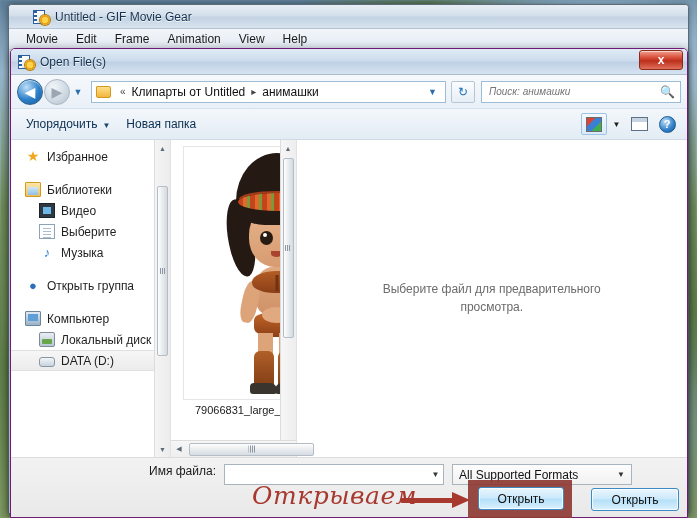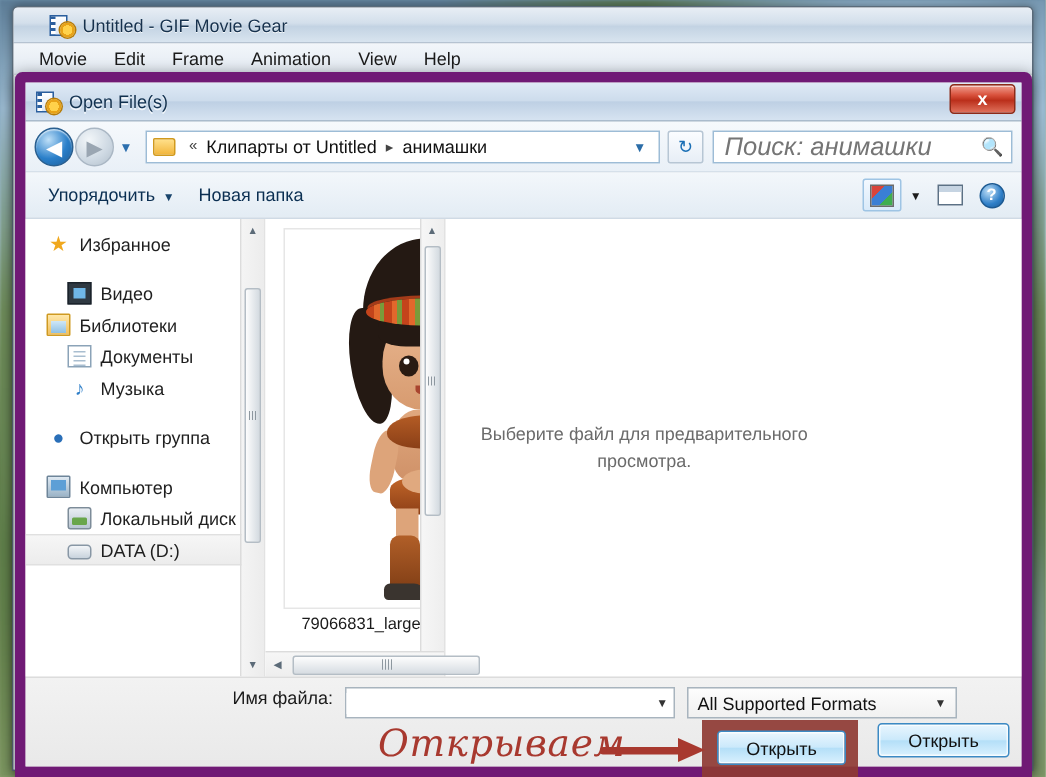--- a/index.html
+++ b/index.html
@@ -81,21 +81,21 @@
   }
   .app-client {
     position: absolute; left: 0; right: 0; top: 46px; bottom: 0;
     background: #dfe7ef;
   }
 
   
   .dialog {
     position: absolute;
     left: 10px; top: 48px; width: 678px; height: 470px;
-    border: 7px solid #701a75;
+    border: 1px solid #701a75;
     border-radius: 5px 5px 0 0;
     background: #f0f0f0;
     box-shadow: 0 2px 10px rgba(0,0,0,.45);
     overflow: hidden;
   }
   .dlg-titlebar {
     height: 26px;
     background: linear-gradient(180deg,#dfeaf6 0%,#cddcec 48%,#bed0e4 52%,#d6e3f1 100%);
     display:flex; align-items:center; padding-left:7px;
     position: relative;
@@ -162,21 +162,21 @@
     border-radius:2px; display:flex;align-items:center;justify-content:center;
     color:#1b6fb5; font-size:12px; cursor:default;
   }
   .searchbox {
     width: 200px; height:22px; margin-left:6px; flex:0 0 auto;
     background:#fff; border:1px solid #9dbcd6;
     display:flex;align-items:center; padding:0 5px;
   }
   .searchbox input {
     flex:1 1 auto; border:none; outline:none; min-width:0;
-    font-size:17px; font-style:italic; color:#7a7a7a;
+    font-size:10px; font-style:italic; color:#7a7a7a;
     font-family:"Liberation Sans",sans-serif; background:transparent;
   }
   .search-ico { color:#2b6da8; font-size:12px; flex:0 0 auto; }
 
   
   .toolbar {
     height: 31px; display:flex; align-items:center;
     padding: 0 7px;
     background: linear-gradient(180deg,#f3f7fb,#e3ecf4);
     border-bottom: 1px solid #cfdae5;
@@ -311,21 +311,21 @@
   }
   .hsb-arrow{width:16px;height:15px;display:flex;align-items:center;justify-content:center;font-size:7px;color:#5c6b78;cursor:default;}
   .hsb-track{flex:1 1 auto;height:15px;position:relative;}
   .hsb-thumb{position:absolute;left:2px;top:1px;width:125px;height:13px;
     background:linear-gradient(180deg,#fdfdfd,#d6dce2);border:1px solid #b4bdc5;border-radius:2px;}
   .hsb-thumb:after{content:"";position:absolute;left:50%;top:50%;transform:translate(-50%,-50%);width:7px;height:7px;
     background:repeating-linear-gradient(90deg,#8d979f 0 1px,transparent 1px 2px);}
 
   .preview {
     flex: 1 1 auto; background:#fff; display:flex;
-    align-items:center; padding: 0 18px;
+    align-items:center; justify-content:center; padding: 0 18px;
     min-width:0;
   }
   .preview-text {
     font-size:12px; color:#6b6b6b; text-align:center; line-height:1.45; max-width:230px;
   }
 
   
   .dlg-footer {
     position:absolute; left:0; right:0; bottom:0; height:60px;
     background: linear-gradient(180deg,#f2f2f2,#e9e9e9);
@@ -479,31 +479,31 @@
 
   <div class="dlg-body">
 
     <div class="navpane">
       <div class="np-item">
         <span class="np-ico ico-star">★</span>
         <span>Избранное</span>
       </div>
       <div class="np-gap"></div>
 
+      <div class="np-item">
+        <span class="np-ico ico-lib"></span>
+        <span>Библиотеки</span>
+      </div>
       <div class="np-item sub">
         <span class="np-ico ico-video"></span>
         <span>Видео</span>
       </div>
-      <div class="np-item">
-        <span class="np-ico ico-lib"></span>
-        <span>Библиотеки</span>
-      </div>
       <div class="np-item sub">
         <span class="np-ico ico-doc"></span>
-        <span>Документы</span>
+        <span>Выберите</span>
       </div>
       <div class="np-item sub">
         <span class="np-ico ico-music">♪</span>
         <span>Музыка</span>
       </div>
       <div class="np-gap"></div>
 
       <div class="np-item">
         <span class="np-ico ico-group">●</span>
         <span>Открыть группа</span>

